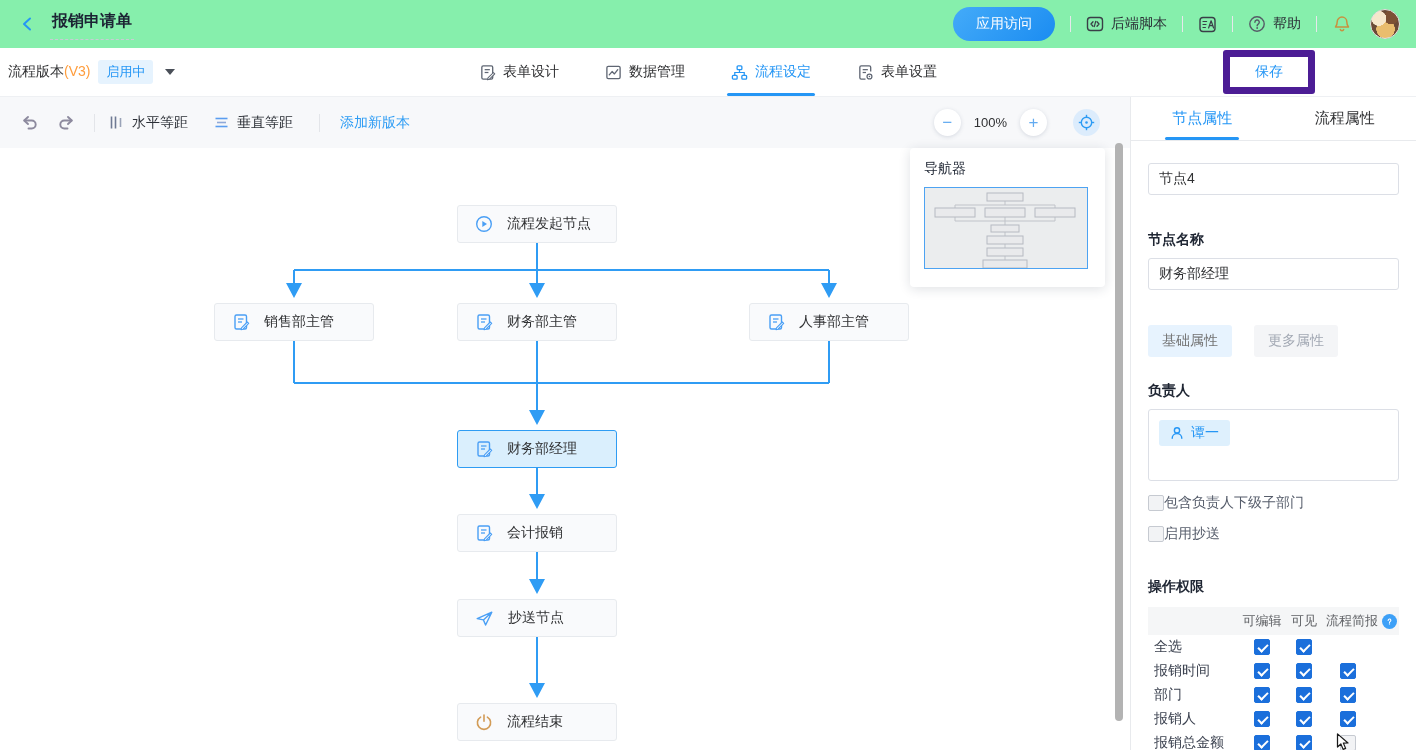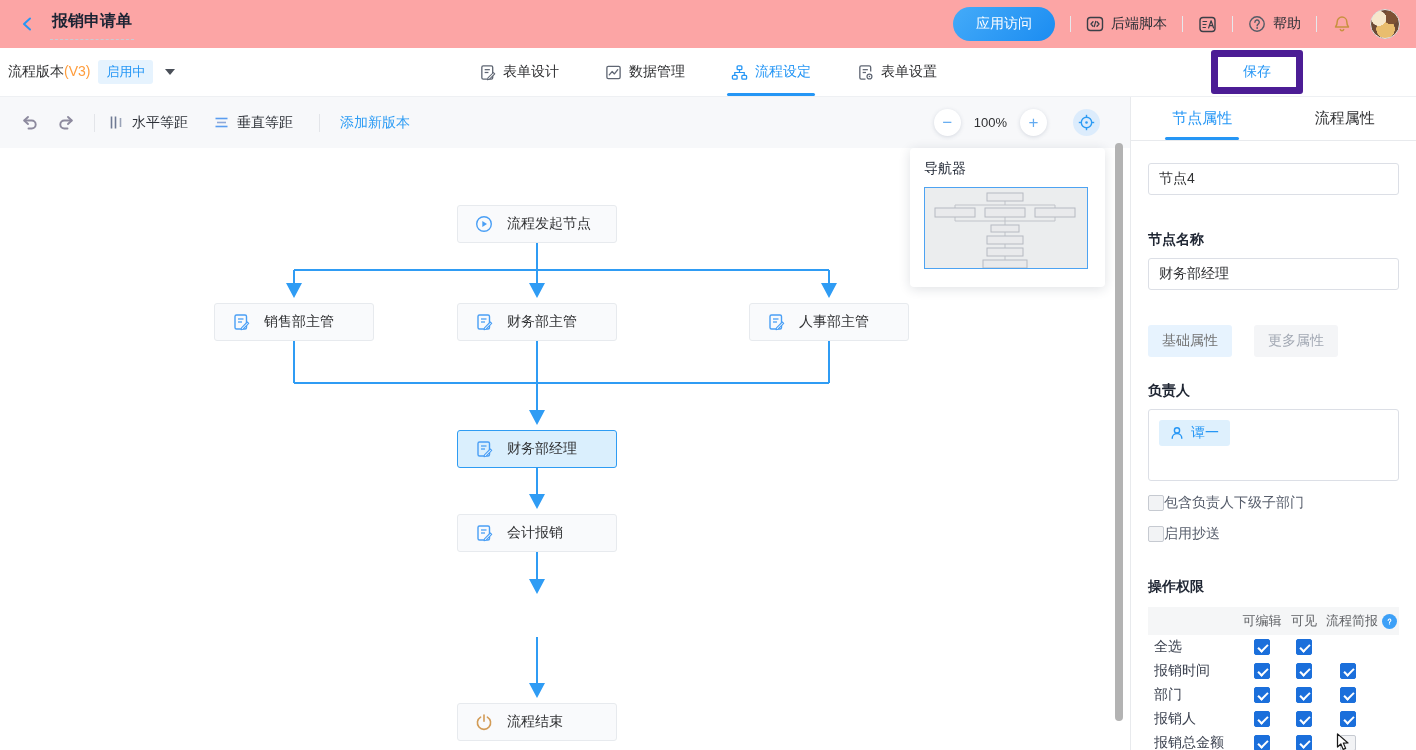--- a/index.html
+++ b/index.html
@@ -2,39 +2,39 @@
 <html><head>
 <meta charset="utf-8">
 <style>
   *{box-sizing:border-box}
   html,body{margin:0;padding:0}
   body{width:1416px;height:750px;overflow:hidden;background:#fff;
        font-family:"Liberation Sans","DejaVu Sans",sans-serif;color:#303133;font-size:14px}
   .app{position:relative;width:1416px;height:750px}
 
   
-  .header1{position:absolute;top:0;left:0;right:0;height:48px;display:flex;align-items:center;padding:0 16px;background:#fca5a5}
+  .header1{position:absolute;top:0;left:0;right:0;height:48px;display:flex;align-items:center;padding:0 16px;background:#86efac}
   .back-btn{width:24px;height:24px;display:flex;align-items:center;justify-content:center;cursor:pointer;margin-right:10px}
   .page-title{font-size:16px;font-weight:bold;color:#1c2434;border-bottom:1px dashed #c9ccd4;padding:2px 2px 7px}
   .h1-right{margin-left:auto;display:flex;align-items:center}
   .pill-btn{background:linear-gradient(135deg,#44abf9,#1b8cf1);color:#fff;border:none;border-radius:17px;
             padding:8px 23px;font-size:14px;cursor:pointer}
   .vdiv{width:1px;height:16px;background:#e6e8ec;margin:0 15px}
   .menu-item{display:flex;align-items:center;gap:7px;color:#2b2f36;cursor:pointer}
   .bell-btn{margin:0 6px 0 0;display:flex;cursor:pointer}
   .avatar{width:30px;height:30px;border-radius:50%;margin-left:12px;cursor:pointer;border:1px solid #e3e3e3;
           background:
             radial-gradient(circle at 28% 30%,#f6e7cb 0 26%,transparent 27%),
             radial-gradient(circle at 72% 26%,#7c5134 0 24%,transparent 25%),
             radial-gradient(circle at 52% 68%,#e9bd6e 0 38%,transparent 39%),
             radial-gradient(circle at 50% 40%,#fdf4df 0 30%,transparent 31%),#6b4a36}
 
   
   .header2{position:absolute;top:48px;left:0;right:0;height:49px;display:flex;align-items:center;
-           padding:0 16px 0 8px;border-bottom:1px solid #eef0f3;background:#fff}
+           padding:0 4px 0 8px;border-bottom:1px solid #eef0f3;background:#fff}
   .version-block{display:flex;align-items:center;gap:8px;padding-left:0}
   .version-tag{color:#ff9d3d}
   .status-badge{background:#e6f3fe;color:#2596f5;border-radius:3px;padding:3px 8px;font-size:13px}
   .caret-down{width:0;height:0;border-left:5px solid transparent;border-right:5px solid transparent;
               border-top:6px solid #4a4f58;margin-left:4px;cursor:pointer}
   .htabs{position:absolute;left:50%;transform:translateX(-50%);height:100%;display:flex;gap:46px}
   .htab{position:relative;display:flex;align-items:center;gap:7px;cursor:pointer;color:#303133}
   .htab.active{color:#2596f5}
   .htab.active::after{content:"";position:absolute;left:-4px;right:-4px;bottom:0;height:3px;background:#2596f5;border-radius:2px}
   .save-btn{margin-left:auto;margin-right:97px;background:#fff;border:7px solid #4c1d95;color:#2596f5;
@@ -374,20 +374,28 @@
             <svg width="18" height="18" viewBox="0 0 18 18">
                 <rect x="3" y="2" width="11.5" height="14" rx="1.5" fill="none" stroke="#4a9ff5" stroke-width="1.4"></rect>
                 <line x1="6" y1="6" x2="11.5" y2="6" stroke="#4a9ff5" stroke-width="1.3"></line>
                 <line x1="6" y1="9" x2="10" y2="9" stroke="#4a9ff5" stroke-width="1.3"></line>
                 <path d="M9.5 14.8 L15.3 9 l1.4 1.4 L10.9 16.2 l-1.9.5 Z" fill="#fff" stroke="#4a9ff5" stroke-width="1.1" stroke-linejoin="round"></path>
               </svg>
           </span>
           <span>会计报销</span>
         </div>
 
+        <div class="fnode n6">
+          <span class="icon">
+            <svg width="19" height="19" viewBox="0 0 19 19">
+                <path d="M2.2 9.6 L16.8 3.2 L10.6 16 L8.4 10.9 Z M8.4 10.9 L16.8 3.2" fill="none" stroke="#4a9ff5" stroke-width="1.4" stroke-linejoin="round"></path>
+              </svg>
+          </span>
+          <span>抄送节点</span>
+        </div>
 
         <div class="fnode n7">
           <span class="icon">
             <svg width="18" height="18" viewBox="0 0 18 18">
                 <path d="M9 2 v6.2" stroke="#d29b56" stroke-width="1.6" stroke-linecap="round" fill="none"></path>
                 <path d="M5.6 4.1 a6.6 6.6 0 1 0 6.8 0" fill="none" stroke="#d29b56" stroke-width="1.6" stroke-linecap="round"></path>
               </svg>
           </span>
           <span>流程结束</span>
         </div>

